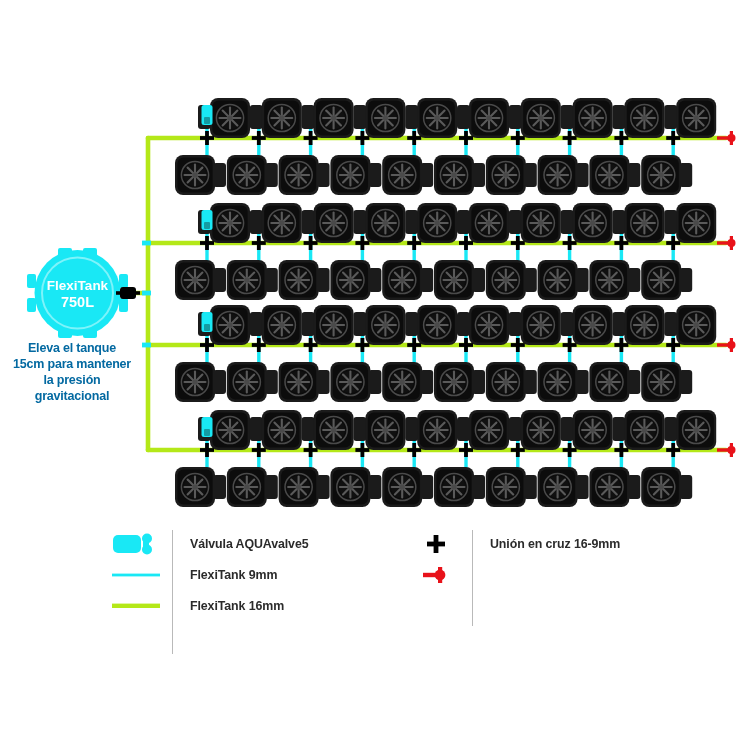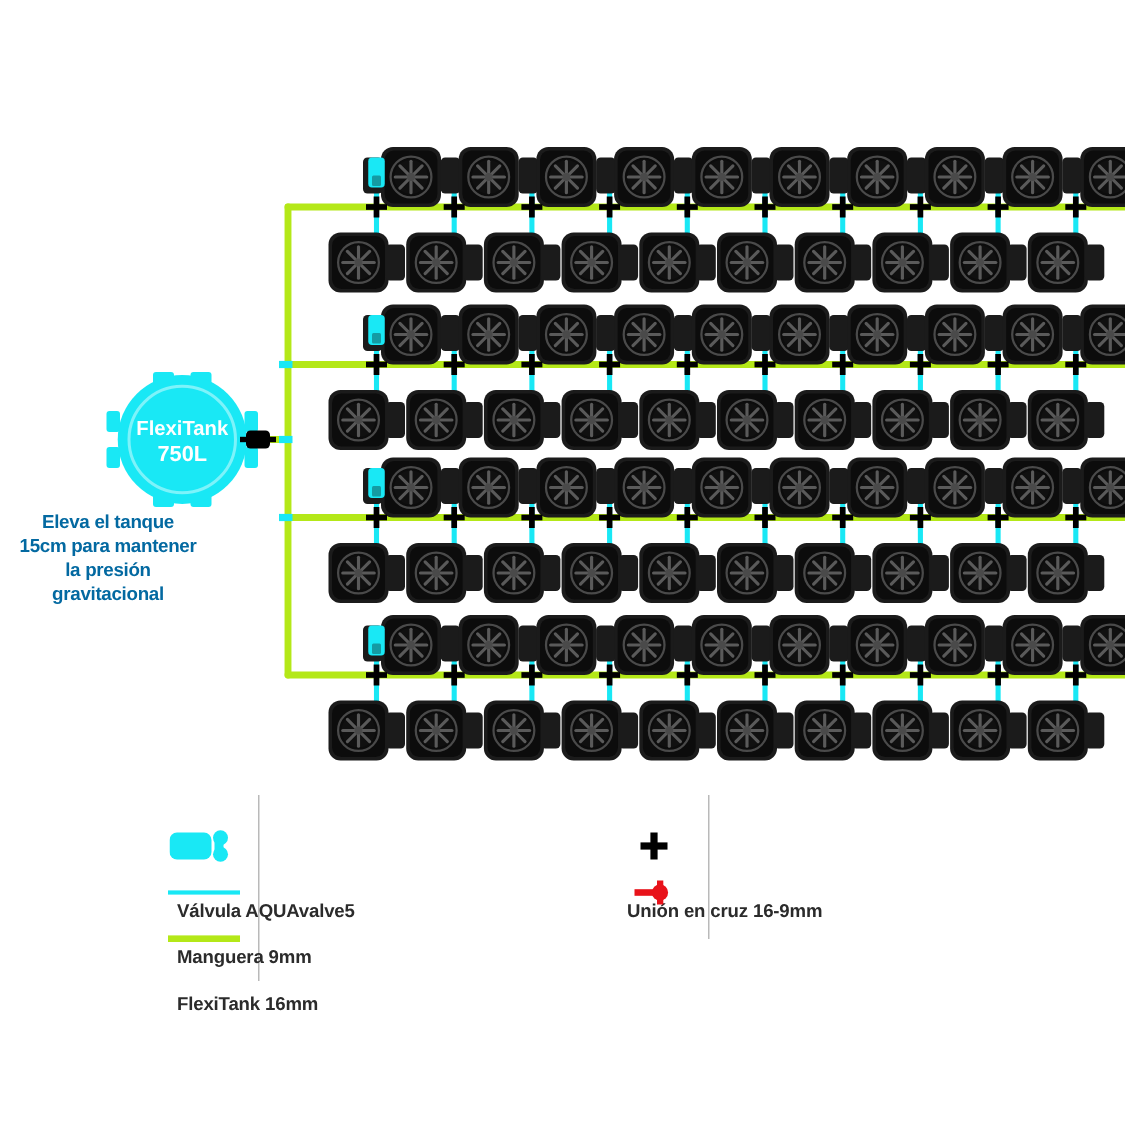--- a/index.html
+++ b/index.html
@@ -5,21 +5,21 @@
   * { box-sizing: border-box; margin:0; padding:0; }
   html,body {
     width:750px; height:750px;
     background:#ffffff;
     font-family:"Liberation Sans", sans-serif;
     overflow:hidden;
   }
   #root { position:relative; width:750px; height:750px; }
 
   
-  #diagram { position:absolute; left:0; top:0; width:750px; height:520px;padding-left:44px; }
+  #diagram { position:absolute; left:0; top:0; width:750px; height:520px; }
   #diagram svg { display:block; }
 
   
   .tank-caption {
     position:absolute;
     left:12px; top:340px;
     width:120px;
     text-align:center;
     font-size:12.5px;
     font-weight:bold;
@@ -33,23 +33,22 @@
     position:absolute;
     left:0px; top:528px;
     width:750px; height:130px;
   }
   .legend-col { position:absolute; top:0; }
   .legend-col.left  { left:100px; }
   .legend-col.right { left:400px; }
 
   .legend-row {
     display:flex;
-    align-items:flex-start;
+    align-items:center;
     height:31px;
-    flex-direction:column;
   }
   .legend-sym {
     width:72px;
     display:flex;
     align-items:center;
     justify-content:center;
     flex:0 0 72px;
   }
   .legend-txt {
     padding-left:18px;
@@ -486,21 +485,21 @@
         <span class="legend-txt">Válvula AQUAvalve5</span>
       </div>
 
 
       <div class="legend-row">
         <span class="legend-sym">
           <svg width="48" height="8" viewBox="0 0 48 8">
             <rect x="0" y="2.6" width="48" height="2.8" fill="#19e8f5"></rect>
           </svg>
         </span>
-        <span class="legend-txt">Manguera 9mm</span>
+        <span class="legend-txt">FlexiTank 9mm</span>
       </div>
 
       <div class="legend-row">
         <span class="legend-sym">
           <svg width="48" height="10" viewBox="0 0 48 10">
             <rect x="0" y="2.6" width="48" height="4.4" fill="#b4e818"></rect>
           </svg>
         </span>
         <span class="legend-txt">FlexiTank 16mm</span>
       </div>

